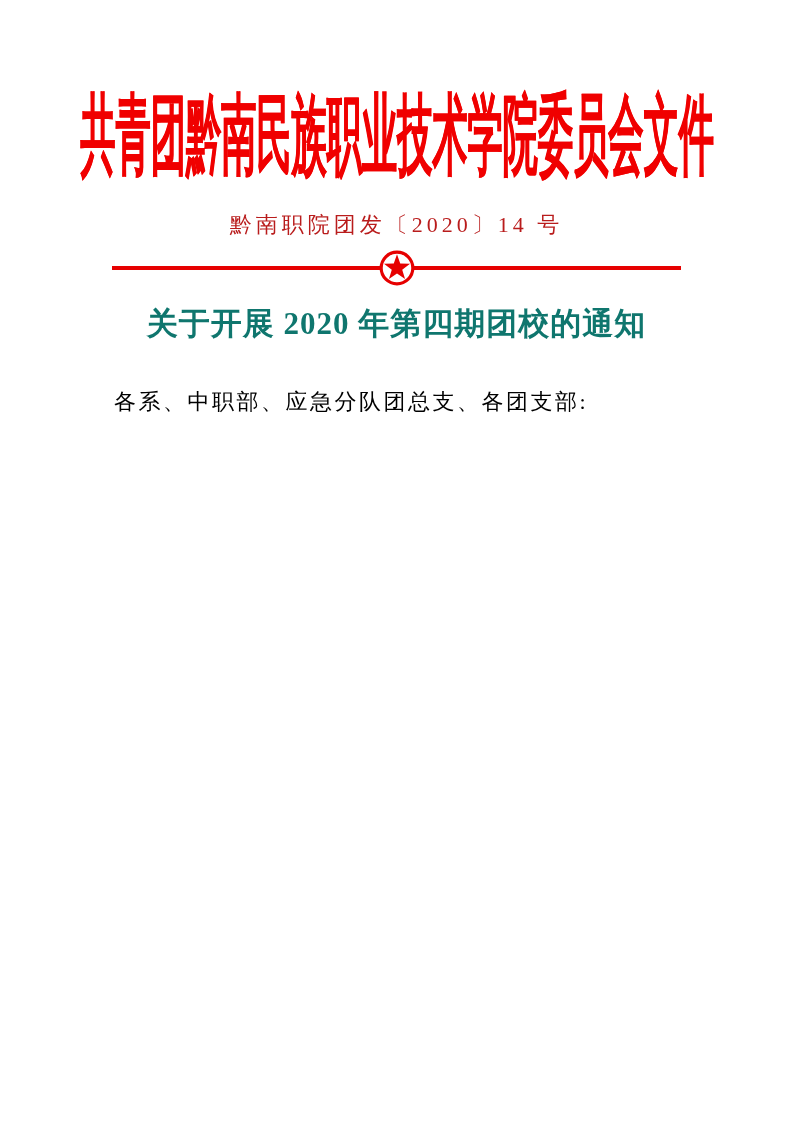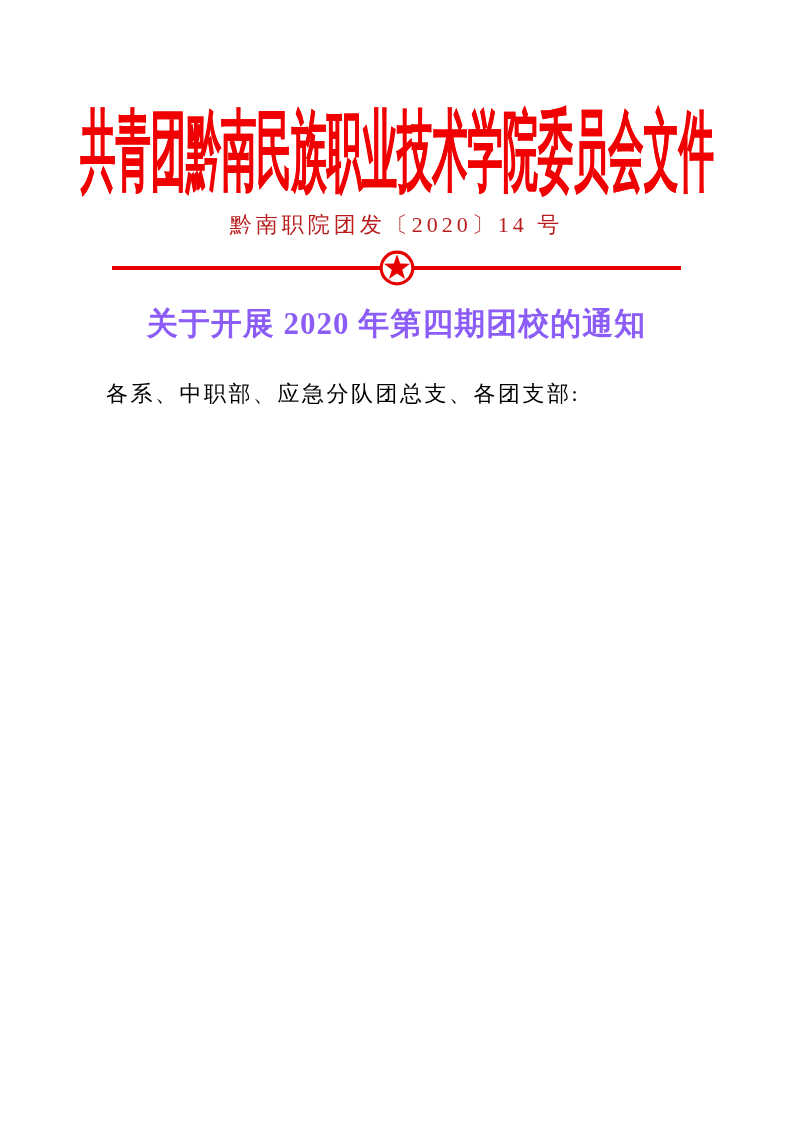--- a/index.html
+++ b/index.html
@@ -15,21 +15,21 @@
     color: #000000;
   }
   
   .org-title-wrap {
     position: absolute;
     top: 92px;
     left: 0;
     width: 100%;
     height: 104px;
     display: flex;
-    align-items: flex-end;
+    align-items: flex-start;
     justify-content: center;
     overflow: visible;
   }
   .org-title {
     font-family: "Liberation Serif", serif;
     font-size: 88px;
     font-weight: bold;
     color: #f00000;
     white-space: nowrap;
     transform: scaleX(0.40);
@@ -71,38 +71,38 @@
   
   .doc-title {
     position: absolute;
     top: 303px;
     left: 0;
     width: 100%;
     text-align: center;
     font-size: 31px;
     font-weight: bold;
     letter-spacing: 1px;
-    color: #8b5cf6;
+    color: #0f766e;
     font-family: "Liberation Serif", serif;
   }
   
   .body-text {
     position: absolute;
     top: 370px;
     left: 102px;
     width: 592px;
     font-size: 22px;
     line-height: 40px;
     letter-spacing: 2.5px;
     text-align: justify;
     text-justify: inter-character;
     color: #000000;
     font-family: "Liberation Serif", serif;
   }
-  .body-text p { margin: 4px; }
+  .body-text p { margin: 12px; }
   .salutation { text-indent: 0; }
   .para { text-indent: 2em; }
   .heading {
     text-indent: 2em;
     font-weight: bold;
     font-family: "Liberation Sans", sans-serif;
     letter-spacing: 3px;
     margin-top: 3px;
     margin-bottom: 3px;
   }

